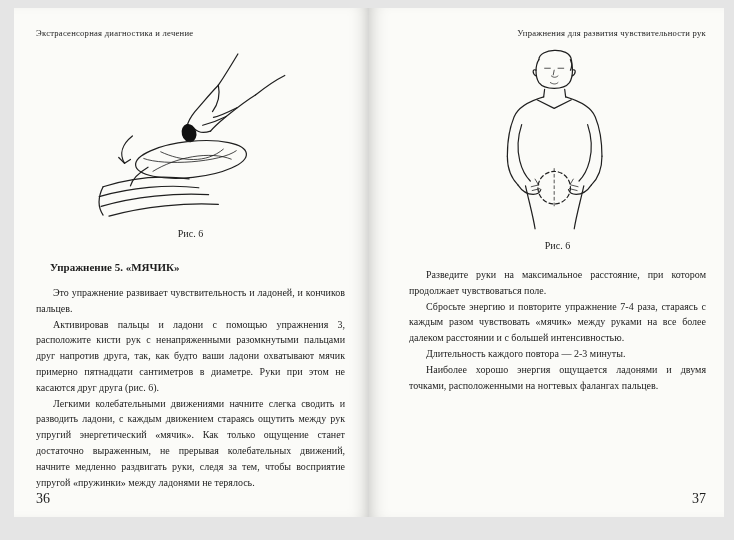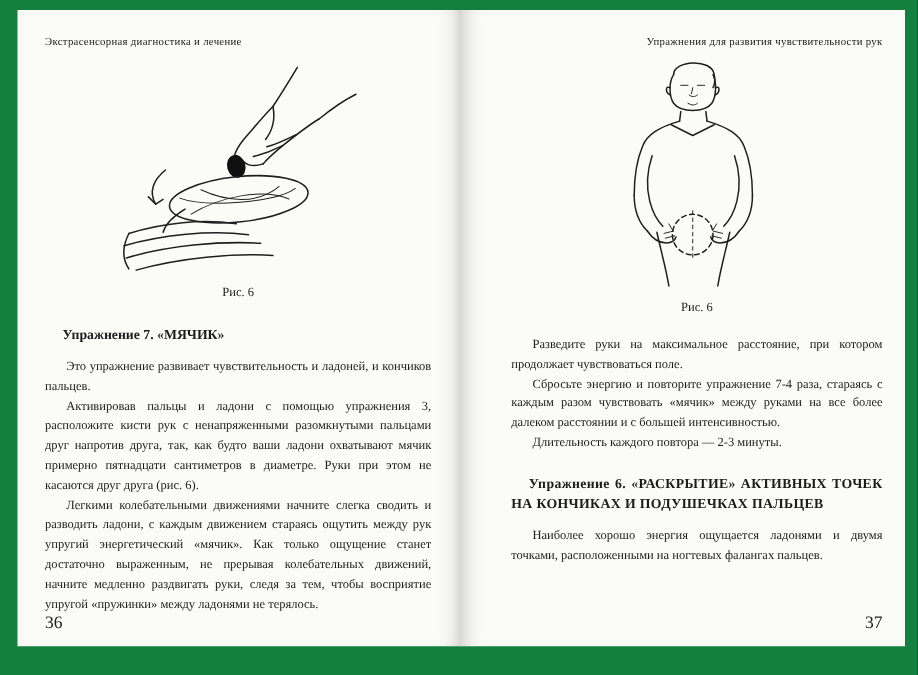--- a/index.html
+++ b/index.html
@@ -8,21 +8,21 @@
     width: 734px;
     height: 540px;
     overflow: hidden;
     background: #000;
     font-family: "Liberation Serif", "DejaVu Serif", serif;
   }
   .scan {
     position: relative;
     width: 734px;
     height: 540px;
-    background: #15803d;
+    background: #e5e5e5;
   }
   .spread {
     position: absolute;
     left: 14px;
     top: 8px;
     width: 710px;
     height: 509px;
     background: #fbfbf8;
     display: flex;
   }
@@ -132,21 +132,21 @@
             <path d="M6,148 C38,139 76,135 108,139"></path>
             <path d="M8,158 C42,148 84,144 118,146"></path>
             <path d="M16,168 C52,158 96,154 128,156"></path>
             <path d="M10,138 C5,148 4,158 10,167"></path>
             <path d="M56,118 C46,124 40,130 38,137"></path>
           </g>
         </svg>
         <div class="caption">Рис. 6</div>
       </div>
 
-      <div class="exercise-heading">Упражнение 7. «МЯЧИК»</div>
+      <div class="exercise-heading">Упражнение 5. «МЯЧИК»</div>
 
       <p class="body-par">Это упражнение развивает чувствительность и ладоней, и кончиков пальцев.</p>
       <p class="body-par">Активировав пальцы и ладони с помощью упражнения 3, расположите кисти рук с ненапряженными разомкнутыми пальцами друг напротив друга, так, как будто ваши ладони охватывают мячик примерно пятнадцати сантиметров в диаметре. Руки при этом не касаются друг друга (рис. 6).</p>
       <p class="body-par">Легкими колебательными движениями начните слегка сводить и разводить ладони, с каждым движением стараясь ощутить между рук упругий энергетический «мячик». Как только ощущение станет достаточно выраженным, не прерывая колебательных движений, начните медленно раздвигать руки, следя за тем, чтобы восприятие упругой «пружинки» между ладонями не терялось.</p>
 
       <div class="page-number">36</div>
     </div>
 
     <div class="page right">
       <div class="running-header">Упражнения для развития чувствительности рук</div>
@@ -186,21 +186,20 @@
             <path class="thin" d="M69,146 L66,141 M103,146 L106,141"></path>
           </g>
         </svg>
         <div class="caption">Рис. 6</div>
       </div>
 
       <p class="body-par first-par">Разведите руки на максимальное расстояние, при котором продолжает чувствоваться поле.</p>
       <p class="body-par">Сбросьте энергию и повторите упражнение 7-4 раза, стараясь с каждым разом чувствовать «мячик» между руками на все более далеком расстоянии и с большей интенсивностью.</p>
       <p class="body-par">Длительность каждого повтора — 2-3 минуты.</p>
 
-      <div class="exercise-heading">Упражнение 6. «РАСКРЫТИЕ» АКТИВНЫХ ТОЧЕК НА КОНЧИКАХ И ПОДУШЕЧКАХ ПАЛЬЦЕВ</div>
 
       <p class="body-par">Наиболее хорошо энергия ощущается ладонями и двумя точками, расположенными на ногтевых фалангах пальцев.</p>
 
       <div class="page-number">37</div>
     </div>
 
   </div>
 </div>
 
 </body></html>

